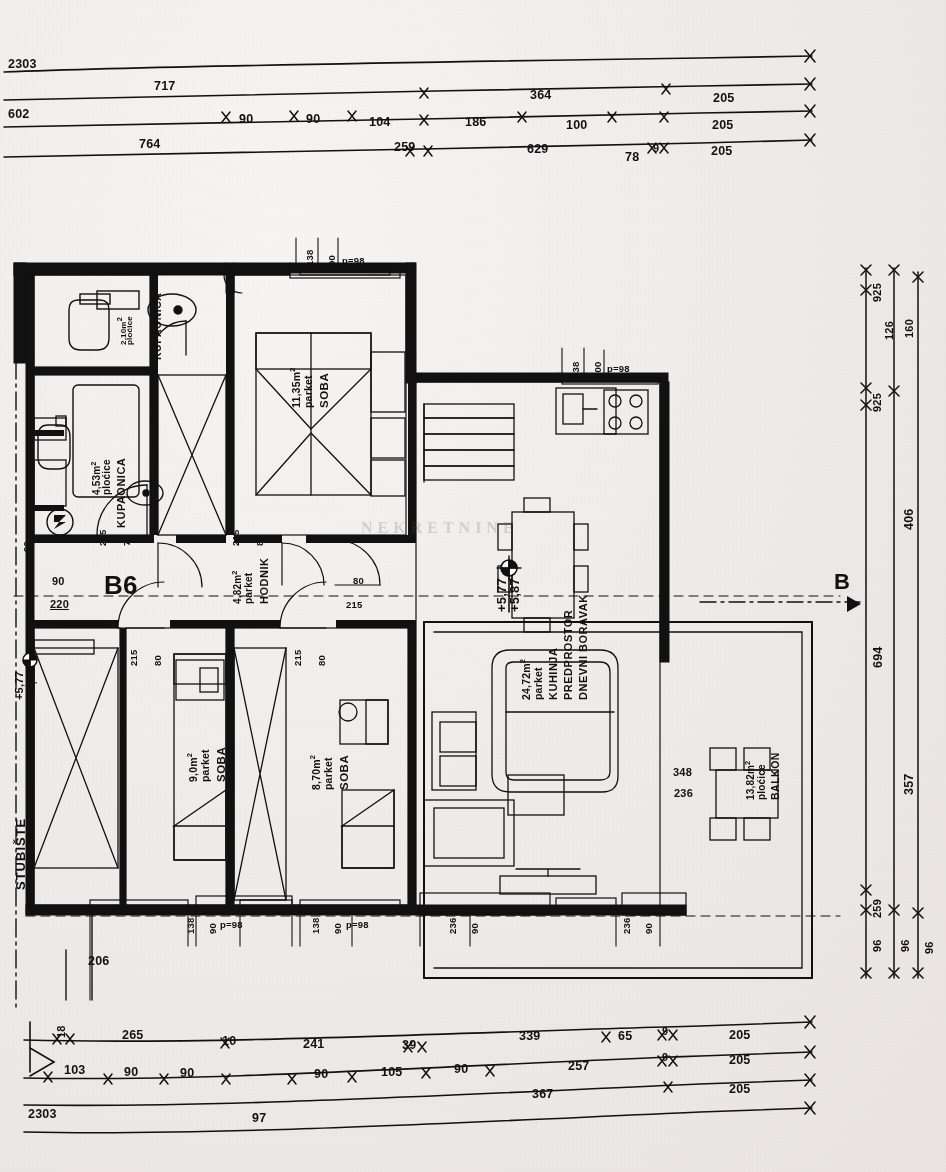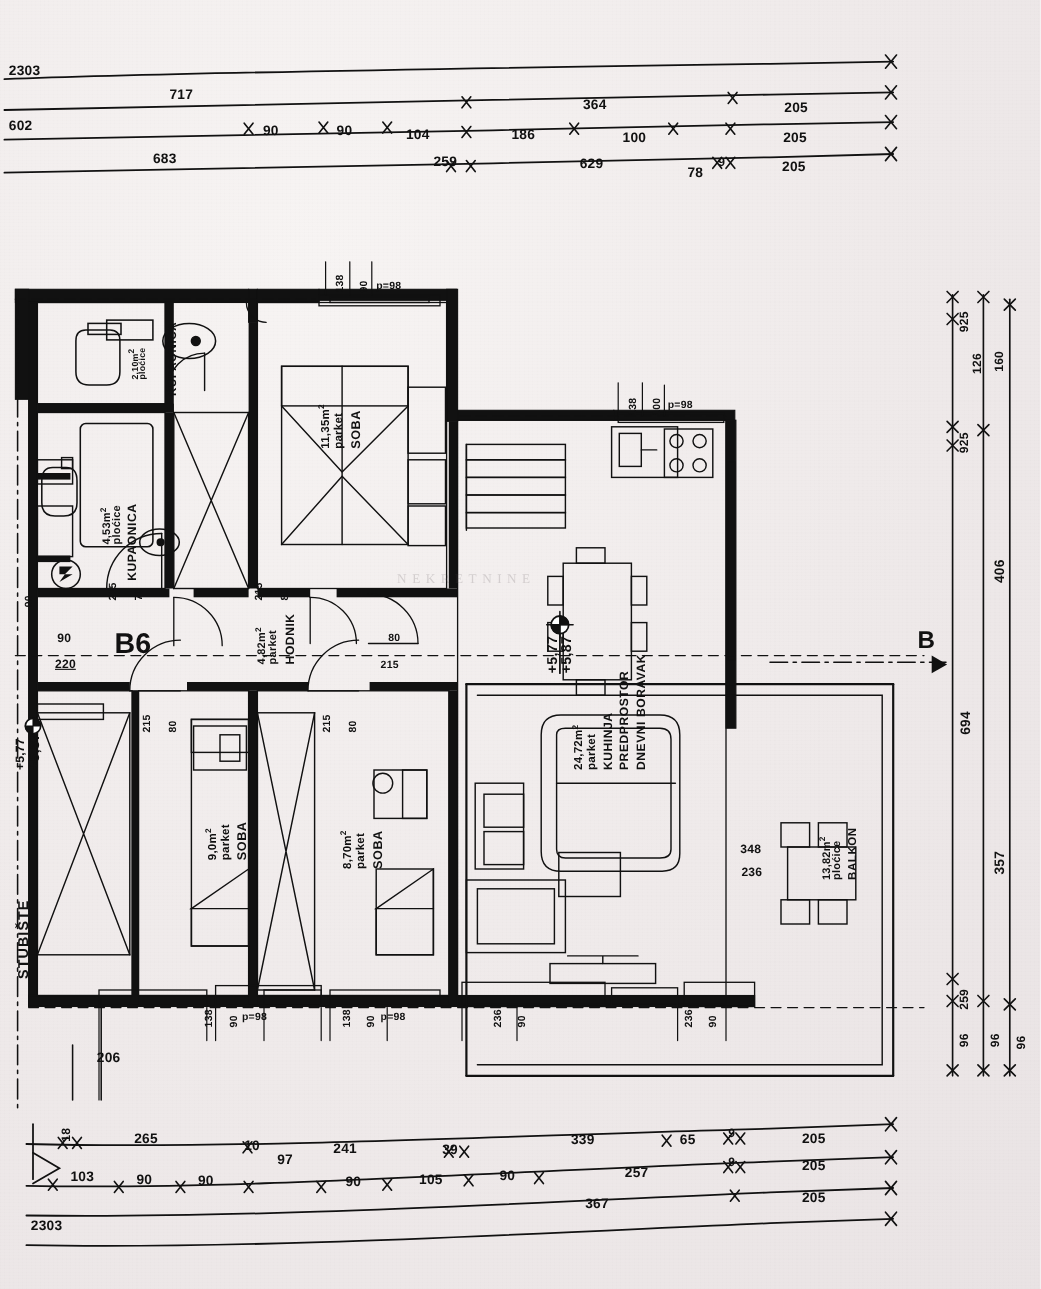--- a/index.html
+++ b/index.html
@@ -17,21 +17,21 @@
        font-weight:700;letter-spacing:.2px;line-height:1.05;}
   .dim{font-size:12.5px;font-weight:700;}
   .dimS{font-size:11px;font-weight:700;}
   .dimXS{font-size:9.5px;font-weight:700;}
   .rot90{transform-origin:0 0;transform:rotate(-90deg);}
   .big{font-size:26px;font-weight:700;}
   .sup{font-size:7.5px;vertical-align:super;}
   #watermark{position:absolute;left:355px;top:525px;width:320px;height:70px;
      color:rgba(90,80,85,.20);font-size:40px;font-family:"Liberation Serif",serif;
      font-style:normal;letter-spacing:2px;pointer-events:none;}
-  #watermark .wsub{font-size:12px;letter-spacing:5px;display:block;margin-top:-6px;margin-left:6px;}
+  #watermark .wsub{font-size:16px;letter-spacing:5px;display:block;margin-top:-6px;margin-left:6px;font-weight:bold;}
   svg{display:block;}
 </style>
 </head>
 <body>
 
 <div id="sheet">
   <div id="paper"></div>
   <div id="grain"></div>
 
   <svg id="plan" width="946" height="1172" viewBox="0 0 946 1172">
@@ -421,21 +421,21 @@
 
   <div class="lbl dim" style="left:8px;top:108px;">602</div>
   <div class="lbl dim" style="left:239px;top:113px;">90</div>
   <div class="lbl dim" style="left:306px;top:113px;">90</div>
   <div class="lbl dim" style="left:369px;top:116px;">104</div>
   <div class="lbl dim" style="left:465px;top:116px;">186</div>
   <div class="lbl dim" style="left:566px;top:119px;">100</div>
   <div class="lbl dim" style="left:625px;top:119px;margin-top:32px;">78</div>
   <div class="lbl dim" style="left:712px;top:119px;">205</div>
 
-  <div class="lbl dim" style="left:139px;top:138px;">683</div>
+  <div class="lbl dim" style="left:139px;top:138px;">764</div>
   <div class="lbl dim" style="left:394px;top:141px;">259</div>
   <div class="lbl dim" style="left:527px;top:143px;">629</div>
   <div class="lbl dimS" style="left:653px;top:143px;">9</div>
   <div class="lbl dim" style="left:711px;top:145px;">205</div>
 
   <div class="lbl dimXS rot90" style="left:305px;top:266px;">138</div>
   <div class="lbl dimXS rot90" style="left:327px;top:266px;">90</div>
   <div class="lbl dimXS" style="left:342px;top:256px;">p=98</div>
 
   <div class="lbl dimXS rot90" style="left:571px;top:378px;">138</div>
@@ -537,21 +537,21 @@
   <div class="lbl dim" style="left:303px;top:1038px;">241</div>
   <div class="lbl dim" style="left:402px;top:1039px;">39</div>
   <div class="lbl dim" style="left:519px;top:1030px;">339</div>
   <div class="lbl dim" style="left:618px;top:1030px;">65</div>
   <div class="lbl dimS" style="left:662px;top:1026px;">9</div>
   <div class="lbl dim" style="left:729px;top:1029px;">205</div>
 
   <div class="lbl dim" style="left:64px;top:1064px;">103</div>
   <div class="lbl dim" style="left:124px;top:1066px;">90</div>
   <div class="lbl dim" style="left:180px;top:1067px;">90</div>
-  <div class="lbl dim" style="left:252px;top:1048px;text-align:right;">97</div>
+  <div class="lbl dim" style="left:252px;top:1112px;text-align:right;">97</div>
   <div class="lbl dim" style="left:314px;top:1068px;">90</div>
   <div class="lbl dim" style="left:381px;top:1066px;">105</div>
   <div class="lbl dim" style="left:454px;top:1063px;">90</div>
   <div class="lbl dim" style="left:568px;top:1060px;">257</div>
   <div class="lbl dimS" style="left:662px;top:1052px;">9</div>
   <div class="lbl dim" style="left:729px;top:1054px;">205</div>
 
   <div class="lbl dim" style="left:532px;top:1088px;">367</div>
   <div class="lbl dim" style="left:729px;top:1083px;">205</div>
 

